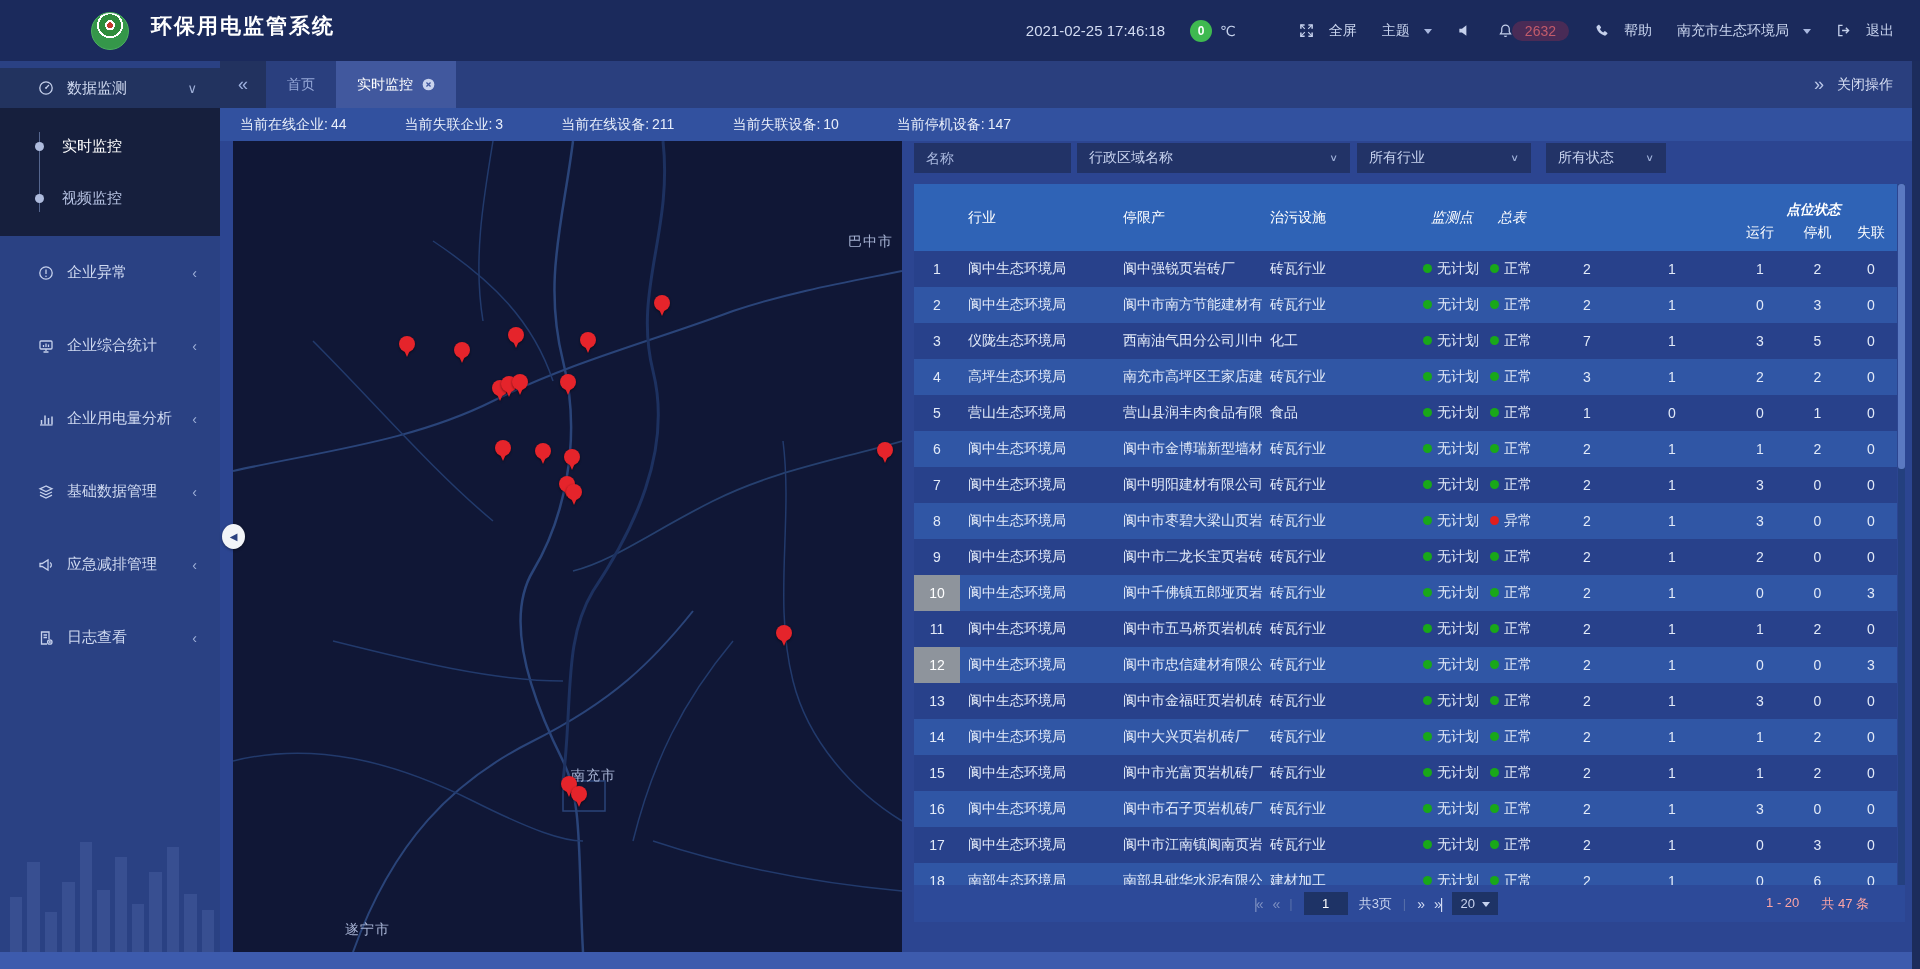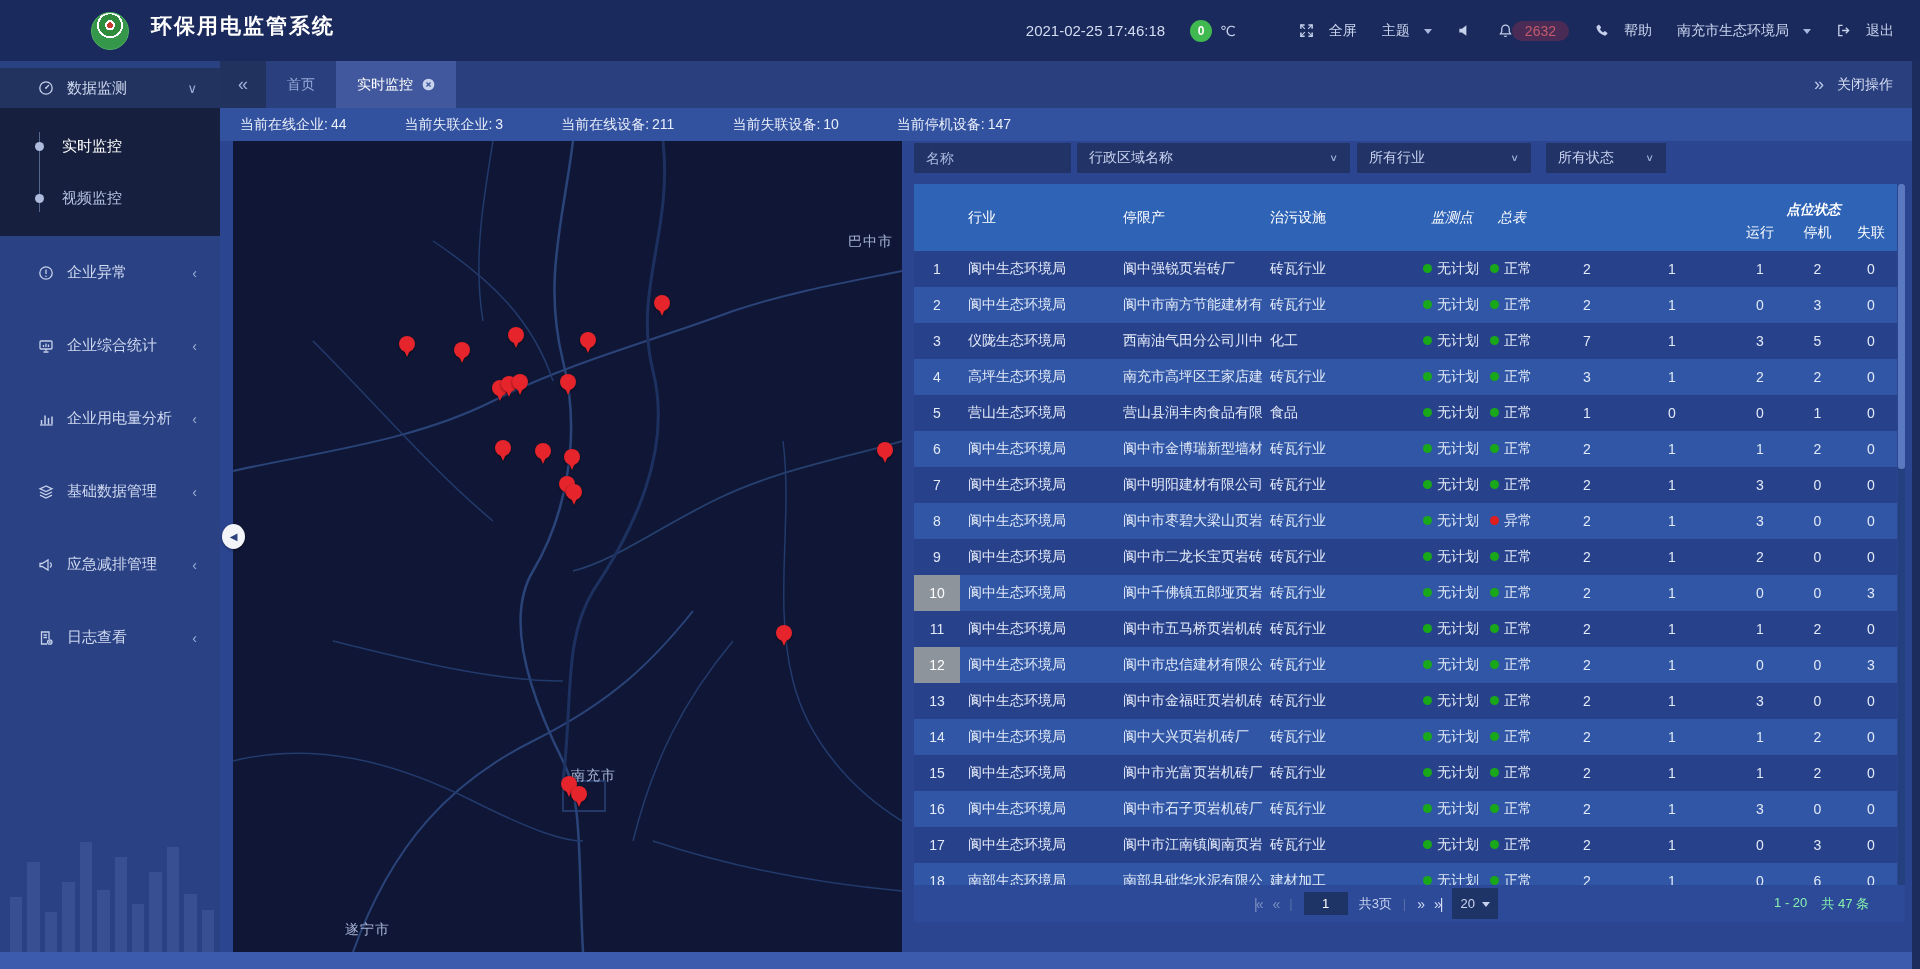--- a/index.html
+++ b/index.html
@@ -108,23 +108,23 @@
 
   .vscroll { position:absolute; right:0; top:43px; width:7px; height:701px; background:#24407F; }
   .vscroll .thumb { position:absolute; top:0; left:0; width:7px; height:285px; background:#5B79C1; border-radius:3px; cursor:pointer; }
 
   .pagination { position:absolute; left:0; bottom:0; width:991px; height:37px; background:#2D4A99; display:flex; align-items:center; font-size:13px; color:#C9D4EF; z-index:5; }
   .pg-controls { position:absolute; left:340px; display:flex; align-items:center; gap:11px; }
   .pg-ico { font-size:14px; letter-spacing:-2px; cursor:pointer; }
   .pg-ico.dis { color:#7F91C2; } .pg-ico.en { color:#D4DDF4; }
   .pg-sep { color:#566FA9; }
   .pg-page-input { width:44px; height:23px; background:#1E3366; border:none; color:#FFF; text-align:center; font-size:13px; font-family:inherit; }
-  .pg-size { background:#1E3366; height:31px; display:flex; align-items:center; gap:7px; padding:0 8px; cursor:pointer; }
+  .pg-size { background:#1E3366; height:23px; display:flex; align-items:center; gap:7px; padding:0 8px; cursor:pointer; }
   .pg-size .caret { border-top-color:#C6D2EE; }
-  .pg-info { position:absolute; right:36px; display:flex; gap:14px; color:#86efac; }
+  .pg-info { position:absolute; right:36px; display:flex; gap:22px; color:#fca5a5; }
 
   .footer-strip { position:absolute; left:0; bottom:0; width:100%; height:17px; background:#3D5BAD; z-index:8; }
   .right-edge { position:absolute; top:61px; right:0; width:8px; bottom:0; background:#1C2C5C; z-index:9; }
 </style>
 </head>
 <body>
 
 <div class="app">
 
   <header class="topbar">

